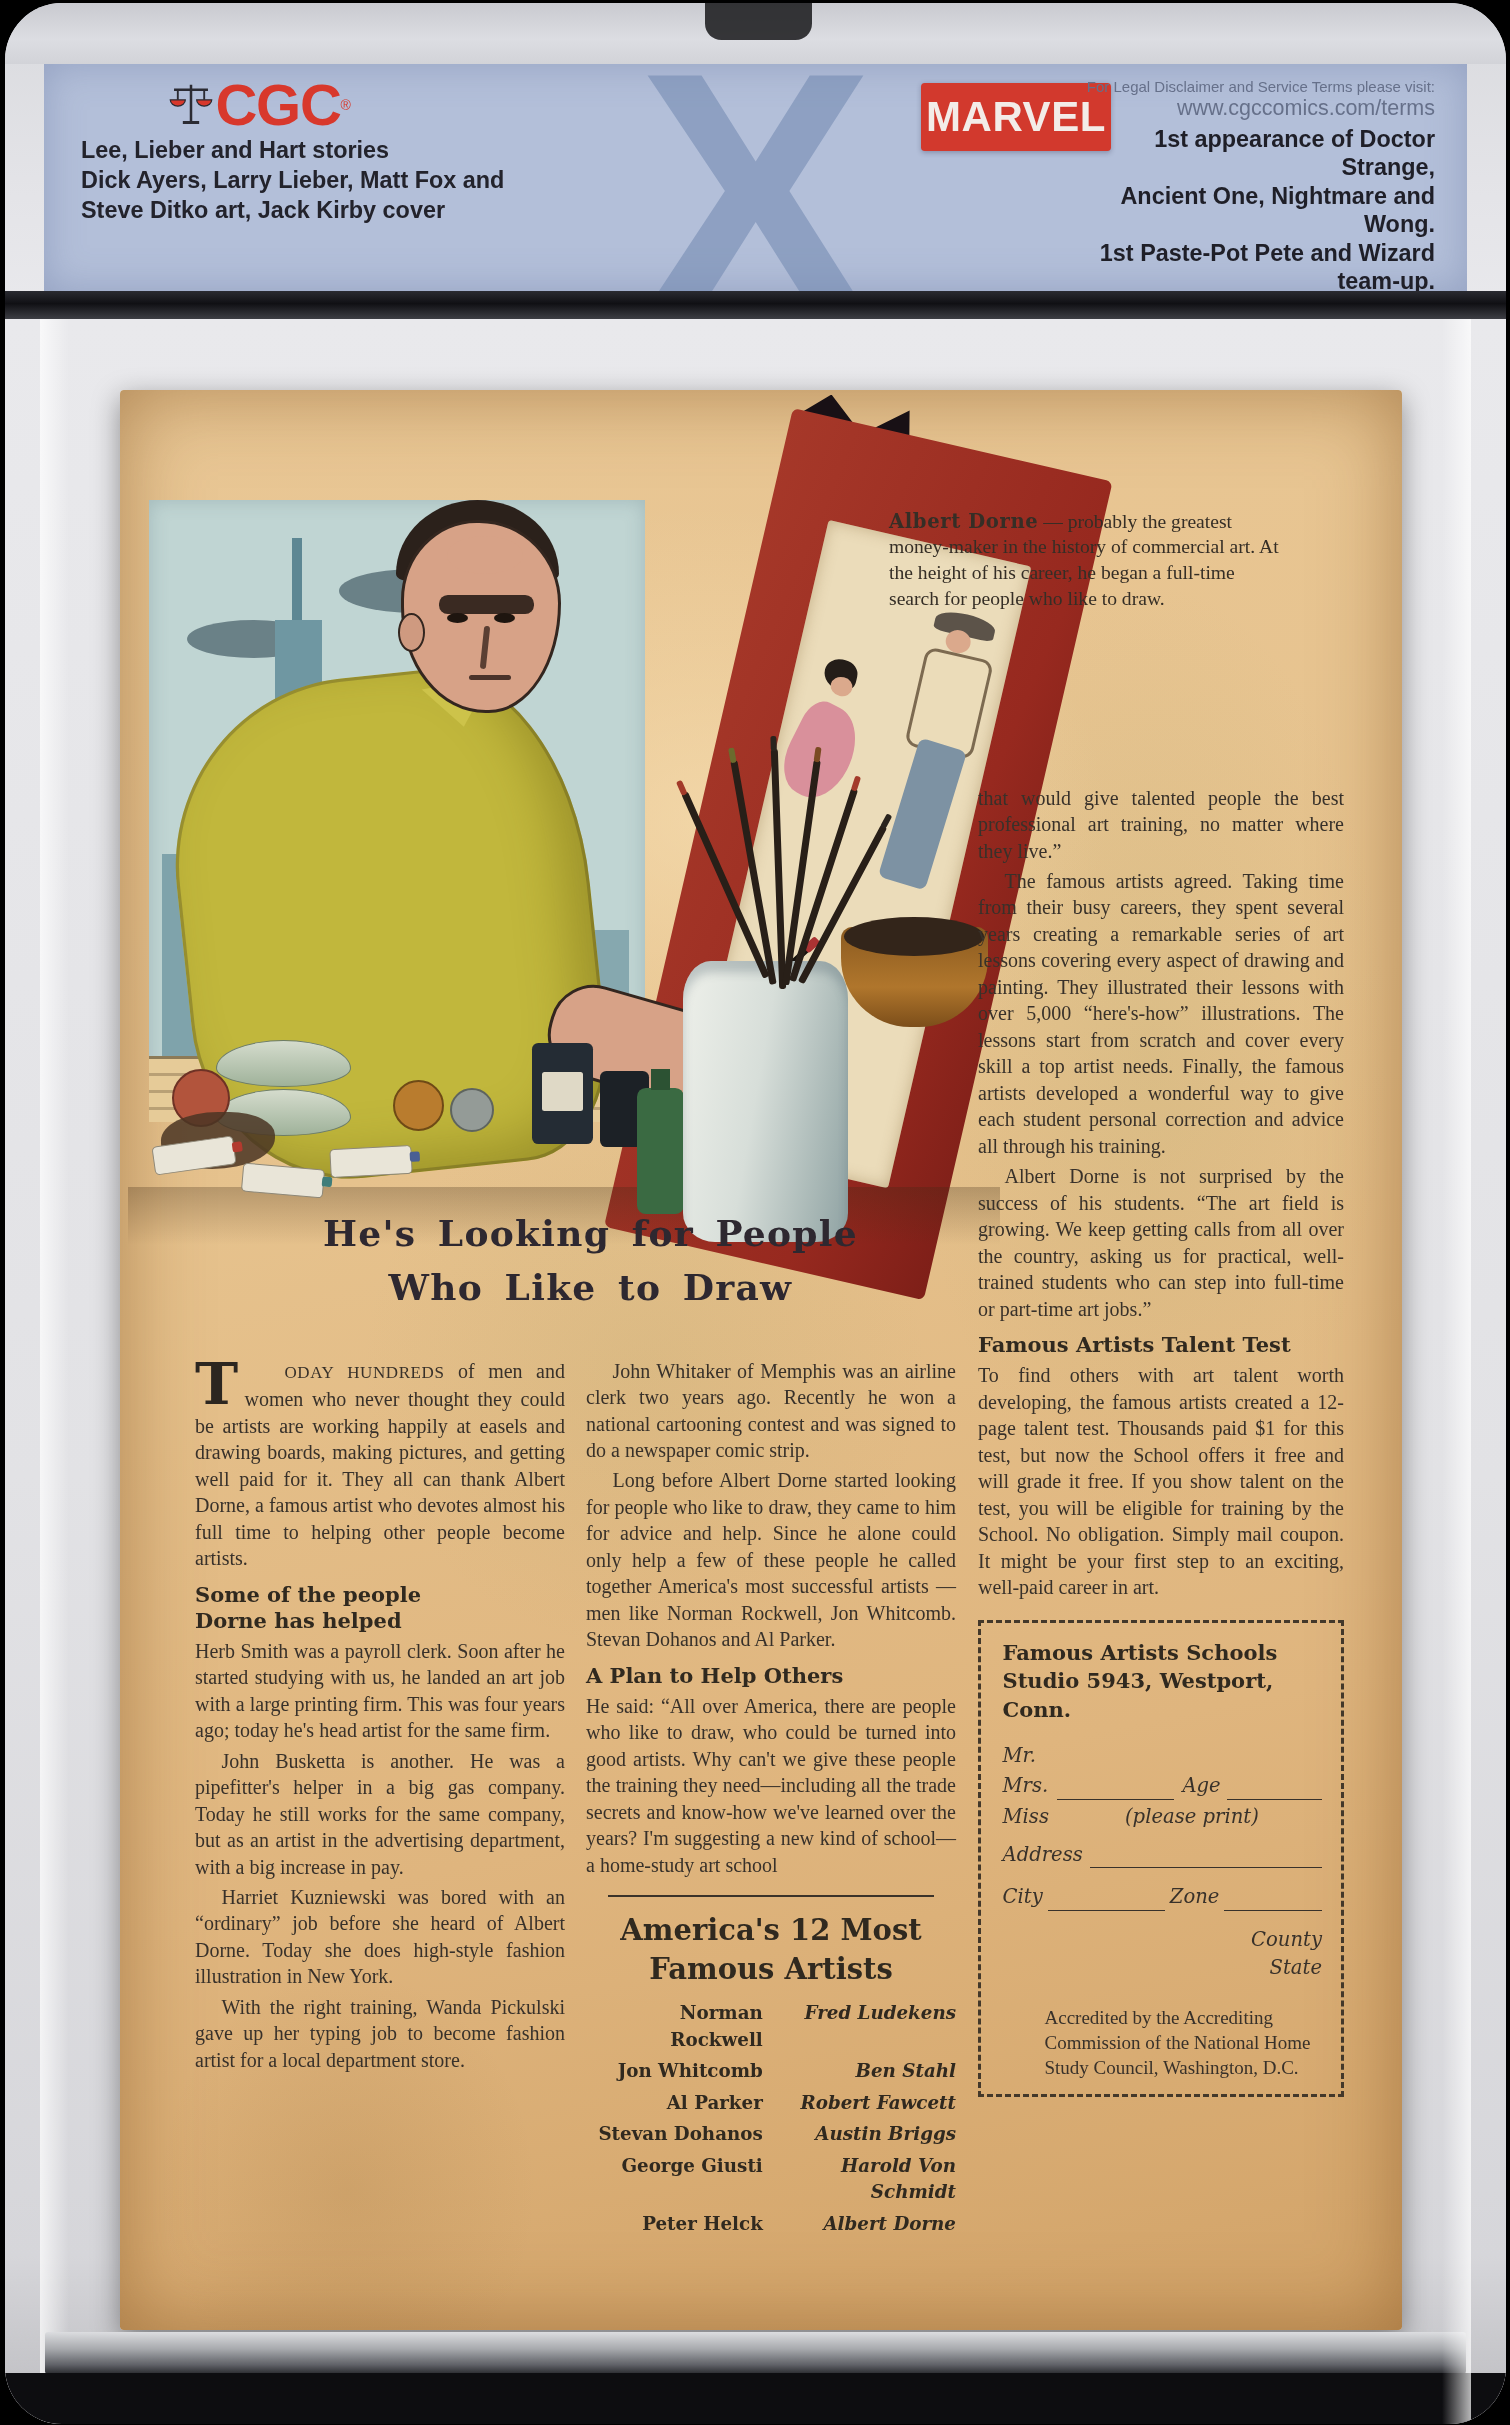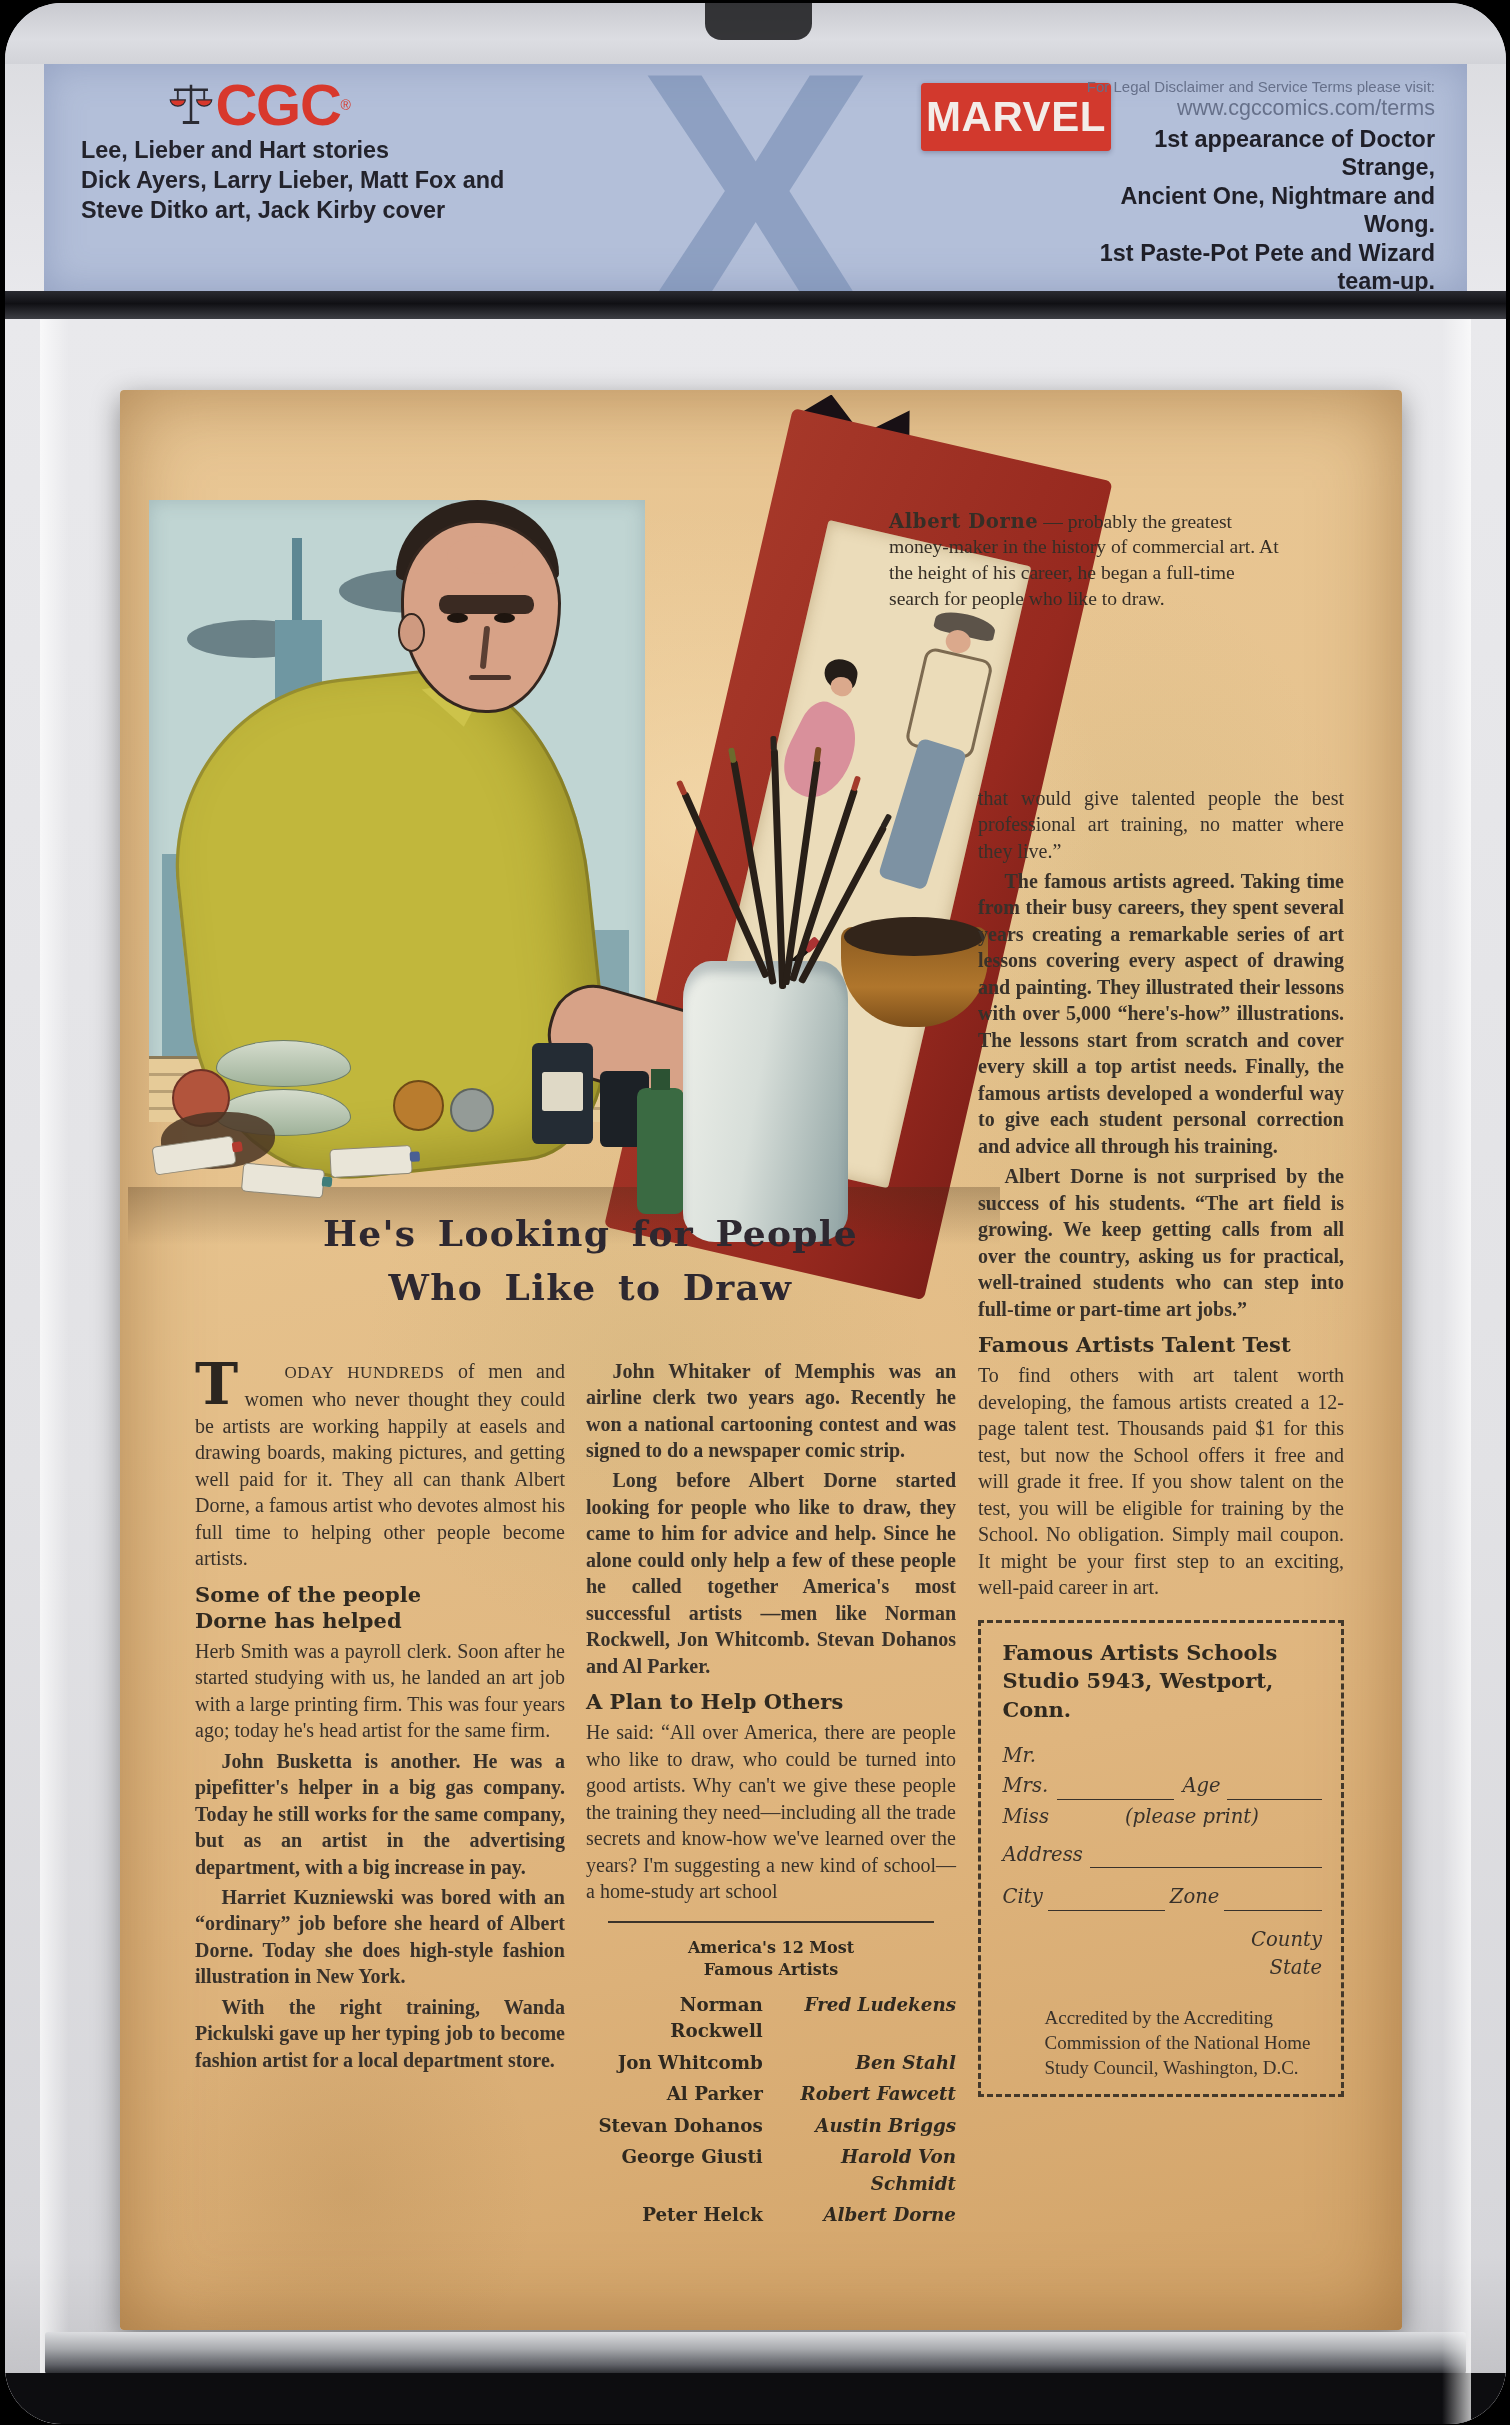--- a/index.html
+++ b/index.html
@@ -131,26 +131,26 @@
   .caption{position:absolute;left:769px;top:119px;width:390px;font-size:19.6px;line-height:1.32;color:#352e26;}
   .caption b{font-family:"DejaVu Serif",serif;font-weight:bold;letter-spacing:0.6px;}
   .headline{position:absolute;left:44px;top:816px;width:853px;text-align:center;
             font-family:"DejaVu Serif",serif;font-weight:bold;color:#2e2830;
             font-size:36px;line-height:1.5;letter-spacing:1.3px;word-spacing:7.6px;}
   .col{position:absolute;font-size:20px;line-height:26.5px;text-align:justify;color:#38312a;}
   .col1{left:75px;top:968px;width:370px;}
   .col2{left:466px;top:968px;width:370px;}
   .col3{left:858px;top:395px;width:366px;}
   .col p{margin:0 0 3.8px 0;}
-  .col p.ind{text-indent:26.5px;font-weight:bold;}
+  .col p.ind{text-indent:26.5px;}
   .subhead{font-family:"DejaVu Serif",serif;font-weight:bold;font-size:21px;line-height:1.25;margin:10px 0 3.8px 0;text-align:left;color:#30291f;}
   .dropcap{float:left;font-family:"DejaVu Serif",serif;font-weight:bold;font-size:58px;line-height:.72;margin:6.3px 6.3px 0 0;color:#2c2620;}
   .lead{font-size:17px;letter-spacing:0.6px;margin-left:40px;}
   .rule{width:88%;margin:16.4px auto 14px auto;border:0;border-top:2.5px solid #3b332a;}
-  .artists-title{font-family:"DejaVu Serif",serif;font-weight:bold;font-size:16px;line-height:1.35;text-align:center;color:#30291f;margin-bottom:11.4px;}
+  .artists-title{font-family:"DejaVu Serif",serif;font-weight:bold;font-size:29px;line-height:1.35;text-align:center;color:#30291f;margin-bottom:11.4px;}
   .artists{display:grid;grid-template-columns:1fr 1fr;column-gap:16.4px;row-gap:5px;
            font-family:"DejaVu Serif",serif;font-weight:bold;font-size:18.3px;color:#30291f;}
   .artists .L{text-align:right;}
   .artists .R{text-align:right;font-style:italic;}
   
   .coupon{margin-top:19px;border:3.8px dashed #43382a;padding:16.4px 19px 14px 21.5px;}
   .coupon-title{font-family:"DejaVu Serif",serif;font-weight:bold;font-size:21px;line-height:1.35;color:#30291f;text-align:left;}
   .coupon-body{margin-top:11.4px;font-size:19.6px;line-height:1.3;text-align:justify;}
   .form{margin-top:19px;font-family:"DejaVu Serif",serif;font-style:italic;font-size:19.6px;color:#38312a;}
   .frow{display:flex;align-items:flex-end;margin-top:3.8px;}

